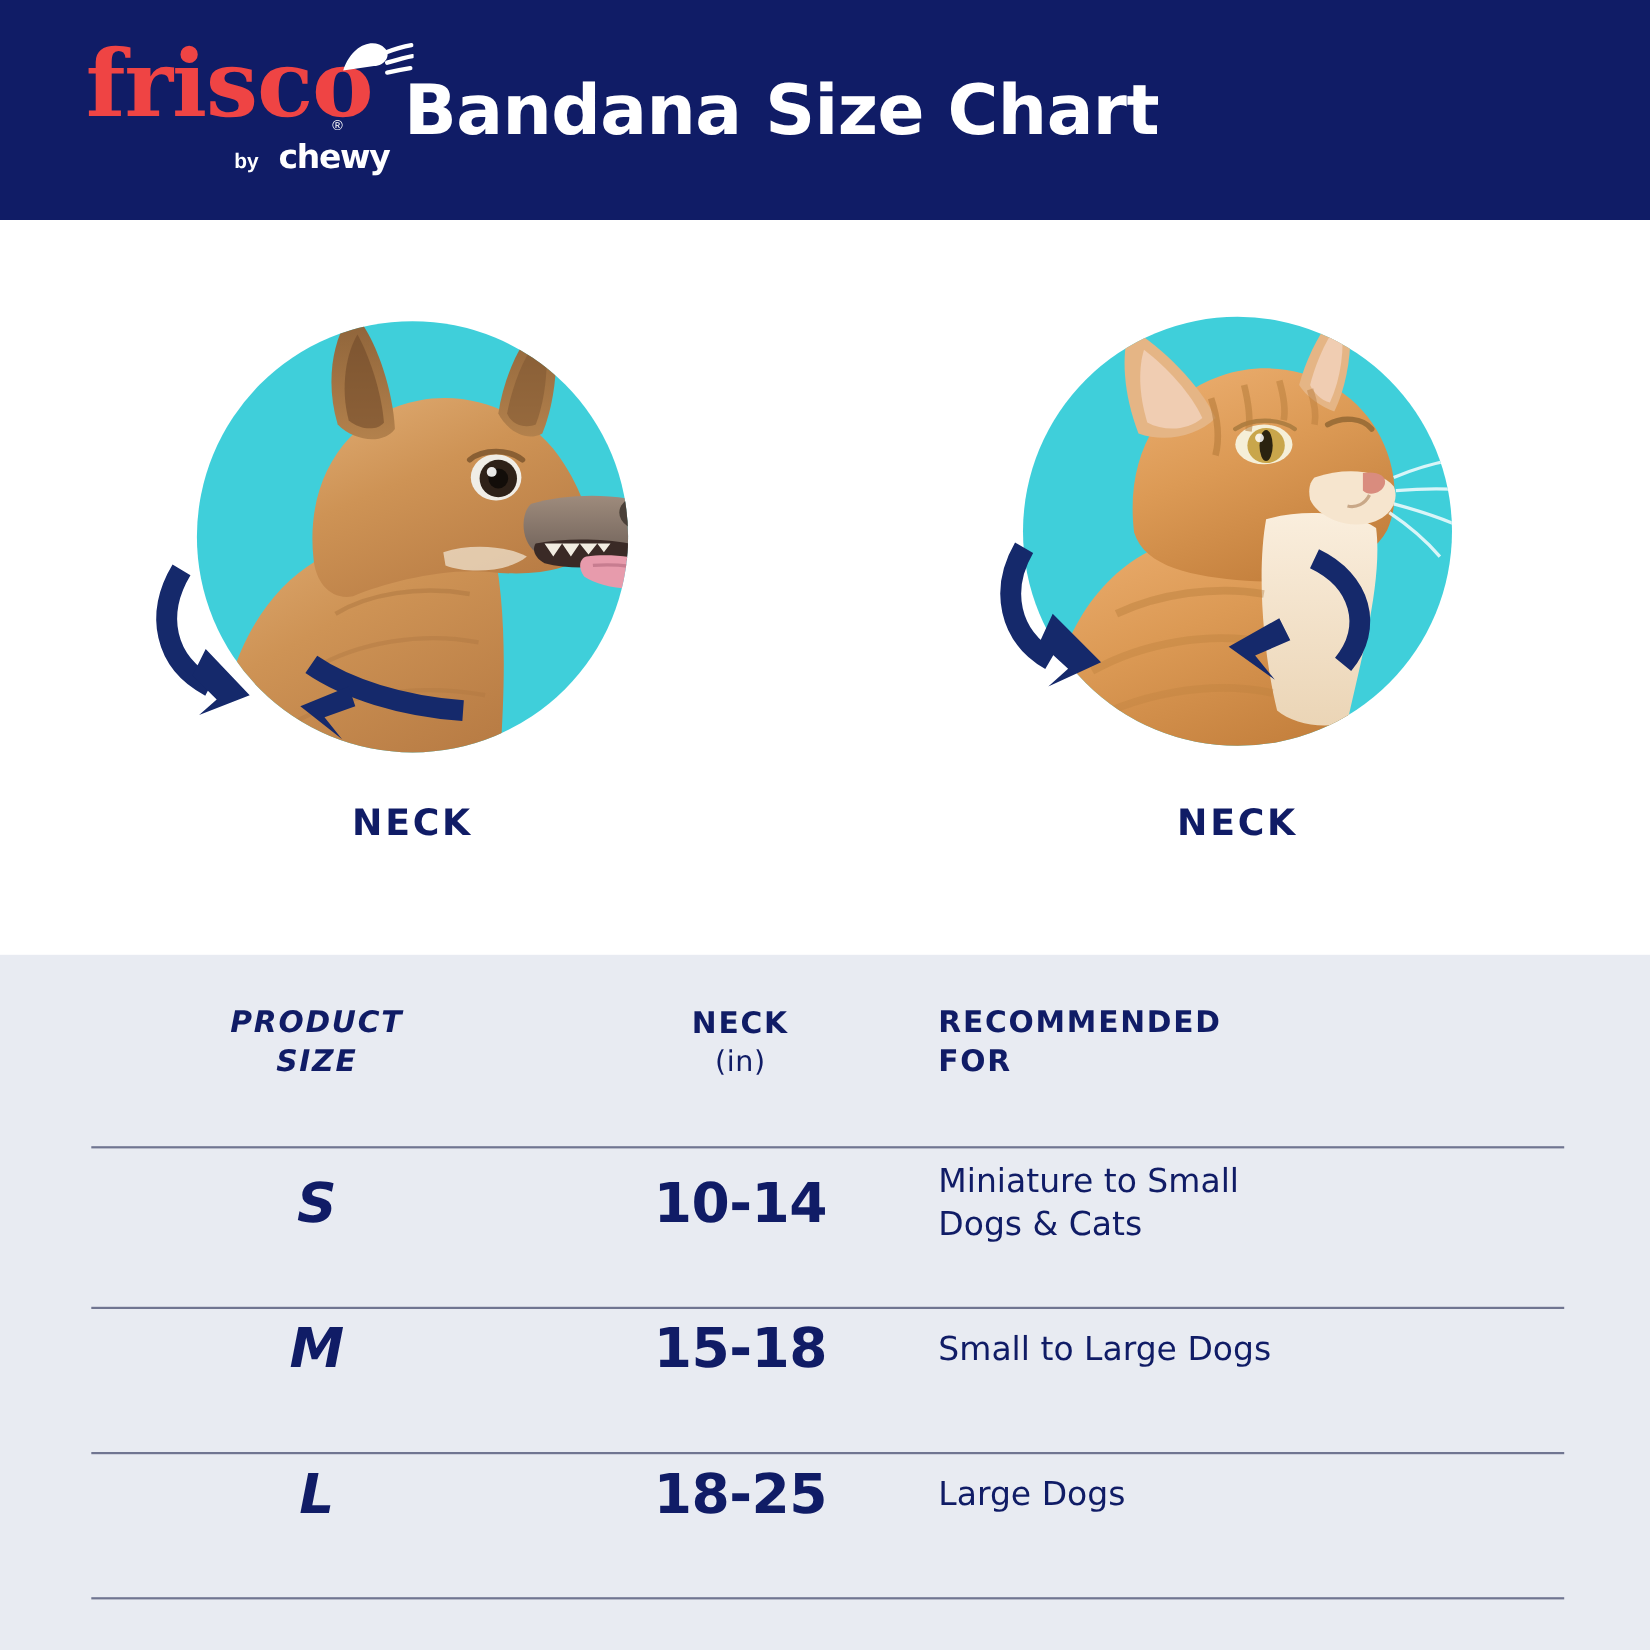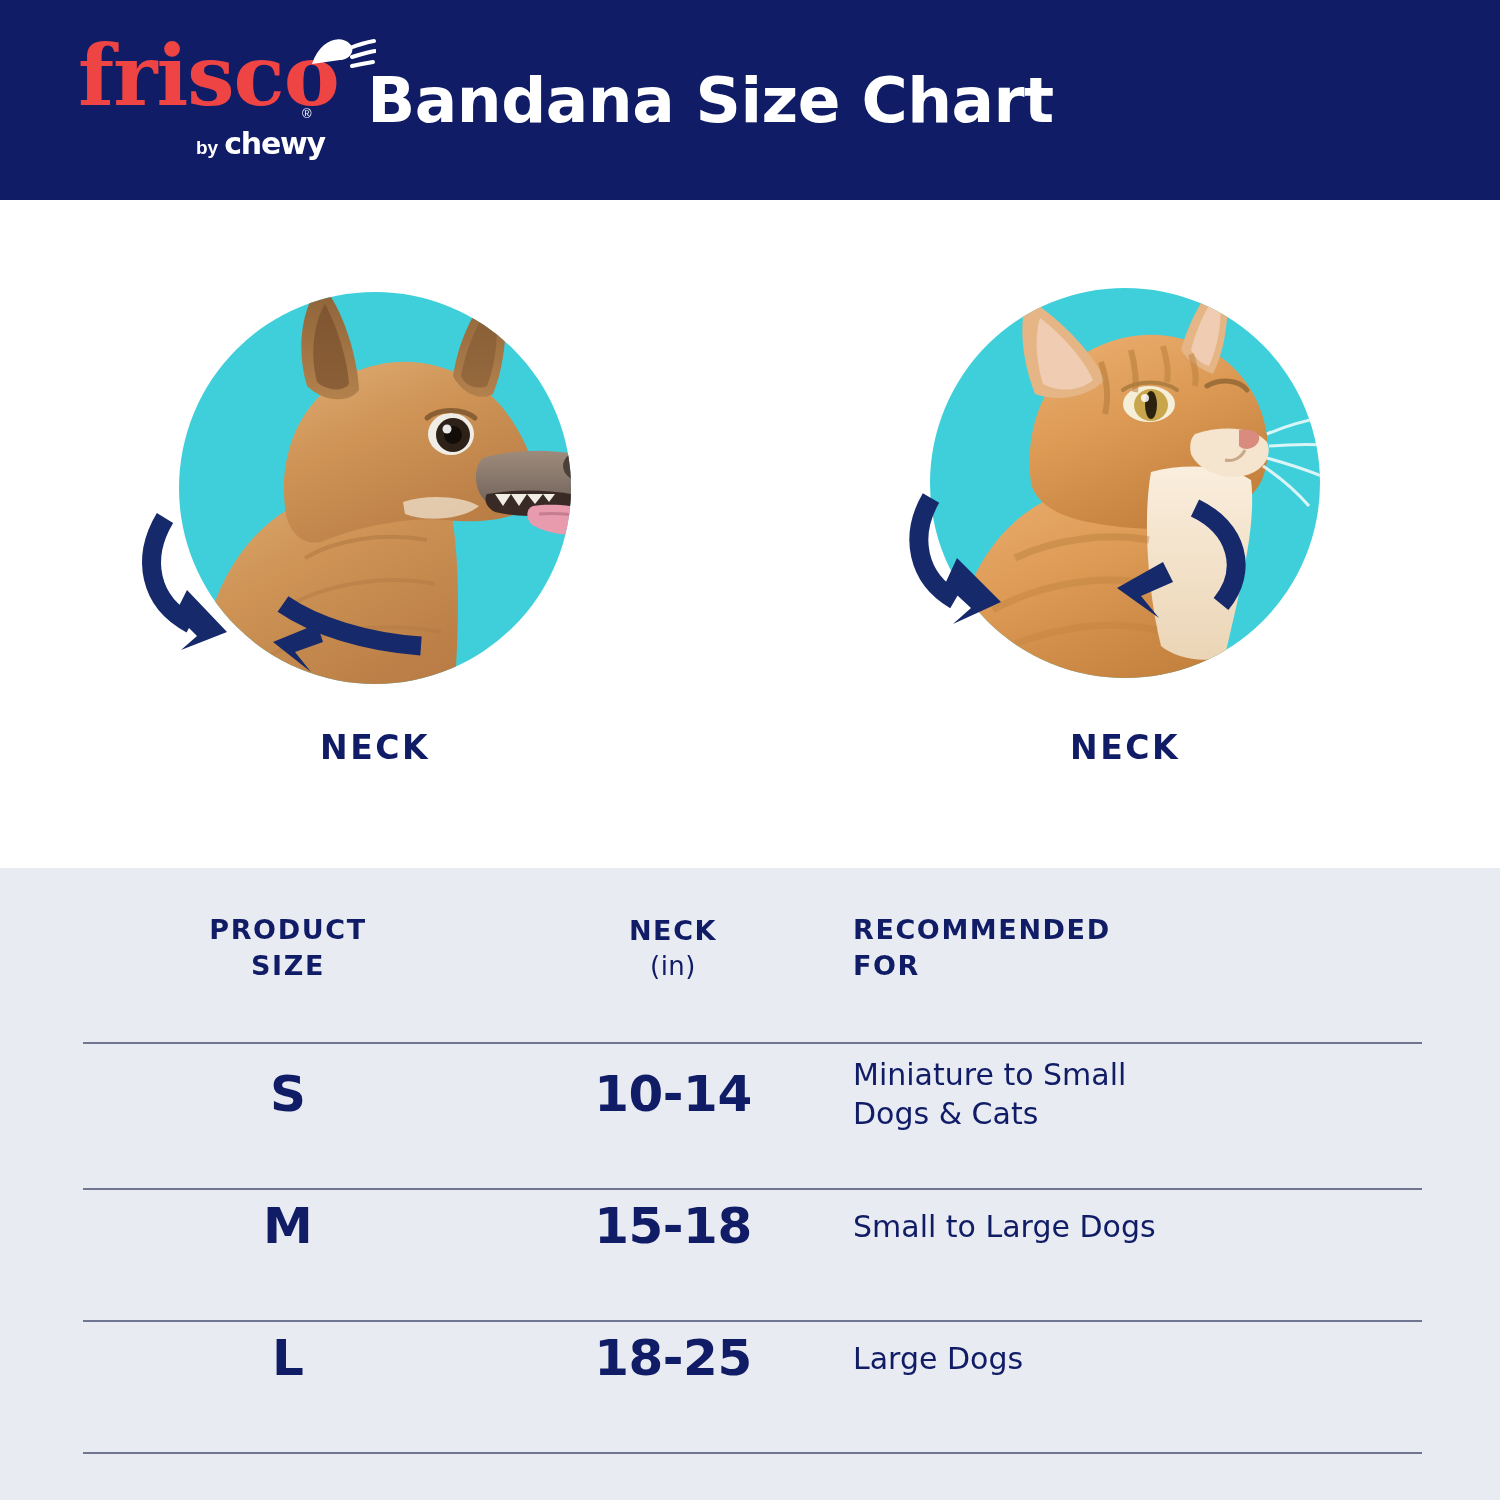--- a/index.html
+++ b/index.html
@@ -29,22 +29,22 @@
     letter-spacing:-1px;
     line-height:1;
     position:absolute; left:0; top:6px;
   }
   .logo-swoosh { position:absolute; left:232px; top:6px; }
   .logo-reg {
     position:absolute; left:224px; top:78px;
     font-size:13px; color:#ffffff; font-family:"Liberation Sans", sans-serif;
   }
   .logo-sub {
-    position:absolute; left:118px; top:98px;
-    display:flex; align-items:baseline; gap:6px;
+    position:absolute; left:135px; top:98px;
+    display:flex; align-items:baseline; gap:18px;
   }
   .logo-by {
     font-family:"Liberation Sans", sans-serif;
     font-size:19px; font-weight:700; color:#ffffff;
   }
   .logo-chewy {
     font-family:"DejaVu Sans", sans-serif;
     font-size:30px; font-weight:700; color:#ffffff;
     letter-spacing:-1.2px;
   }
@@ -76,21 +76,21 @@
     letter-spacing:2.5px;
   }
 
   
   .table-section {
     position:absolute; left:0; top:868px; width:1500px; height:632px;
     background:#E8EBF2;
   }
   .tbl { position:absolute; left:0; top:0; width:1500px; }
   .trow { position:relative; display:flex; align-items:center; width:1500px; }
-  .trow .c1 { width:410px; text-align:center; }
+  .trow .c1 { width:410px; text-align:center;font-style:italic; }
   .trow .c2 { width:360px; text-align:center; }
   .trow .c3 { width:500px; text-align:left; }
   .trow .cpad { width:83px; }
 
   .hrow { height:160px; align-items:center; }
   .hcell {
     font-family:"DejaVu Sans", sans-serif;
     font-weight:700; font-size:27px; color:#101C66;
     letter-spacing:1.6px; line-height:1.32;
   }

